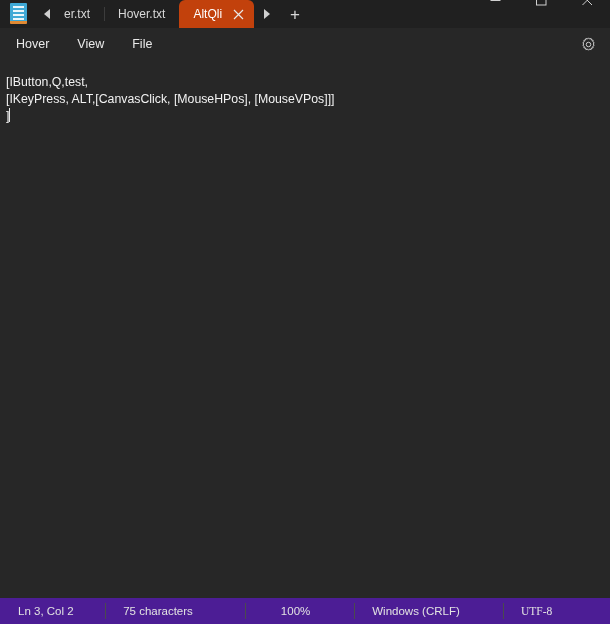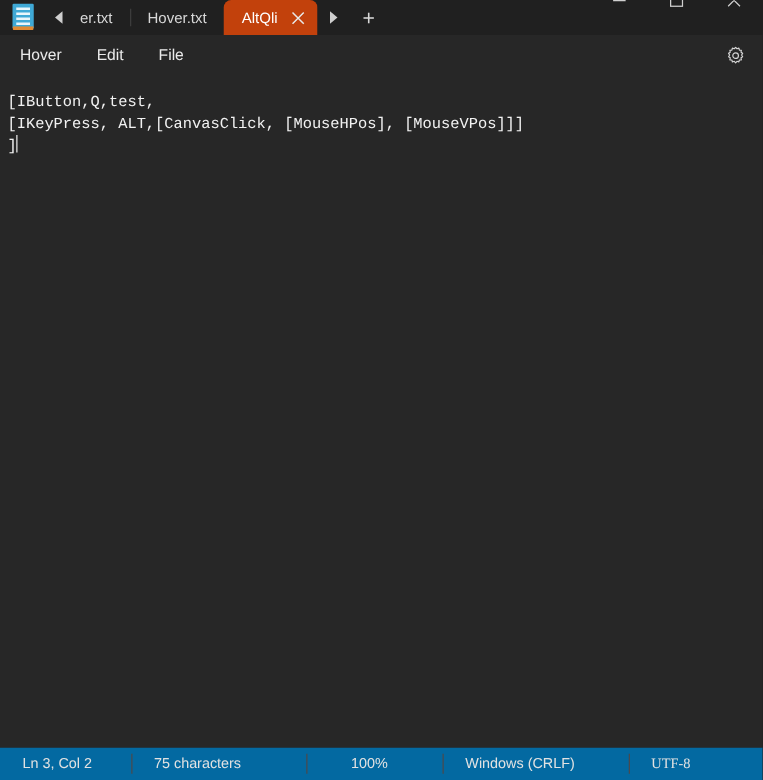--- a/index.html
+++ b/index.html
@@ -189,40 +189,40 @@
 
   
   .editor {
     flex: 1 1 auto;
     background: #272727;
     padding: 14px 0 0 6px;
     overflow: hidden;
     position: relative;
   }
   .code {
-    font-family: Liberation Mono, monospace;
+    font-family: Liberation Sans, sans-serif;
     font-size: 12.3px;
     line-height: 17px;
     color: #f2f2f2;
     white-space: pre;
     margin: 0;
     letter-spacing: 0px;
   }
   .caret {
     display: inline-block;
     width: 1px;
     height: 14px;
     background: #e8e8e8;
     vertical-align: -2px;
   }
 
   
   .statusbar {
     height: 26px;
-    background: #0369a1;
+    background: #4c1d95;
     display: flex;
     align-items: center;
     flex: 0 0 26px;
     font-size: 11.5px;
     color: #e2e2e2;
     justify-content: space-between;
   }
   .status-cell {
     position: relative;
     display: flex;
@@ -314,21 +314,21 @@
         <svg width="11" height="11" viewBox="0 0 11 11">
           <path d="M0.5 0.5 L10 10 M10 0.5 L0.5 10" stroke="#d0d0d0" stroke-width="1" fill="none"></path>
         </svg>
       </div>
     </div>
 
   </div>
 
   <div class="menubar">
     <div class="menu-item">Hover</div>
-    <div class="menu-item">Edit</div>
+    <div class="menu-item">View</div>
     <div class="menu-item">File</div>
     <div class="menu-spacer"></div>
     <div class="settings-btn">
       <svg width="15" height="15" viewBox="0 0 16 16">
         <path d="M8 5.6a2.4 2.4 0 1 0 0 4.8 2.4 2.4 0 0 0 0-4.8z
                  M8 0.9 L9.15 2.15 L10.8 1.6 L11.2 3.3 L12.9 3.4
                  L12.6 5.1 L14 6.05 L13.1 7.5 L14 8.95 L12.6 9.9
                  L12.9 11.6 L11.2 11.7 L10.8 13.4 L9.15 12.85
                  L8 14.1 L6.85 12.85 L5.2 13.4 L4.8 11.7 L3.1 11.6
                  L3.4 9.9 L2 8.95 L2.9 7.5 L2 6.05 L3.4 5.1

